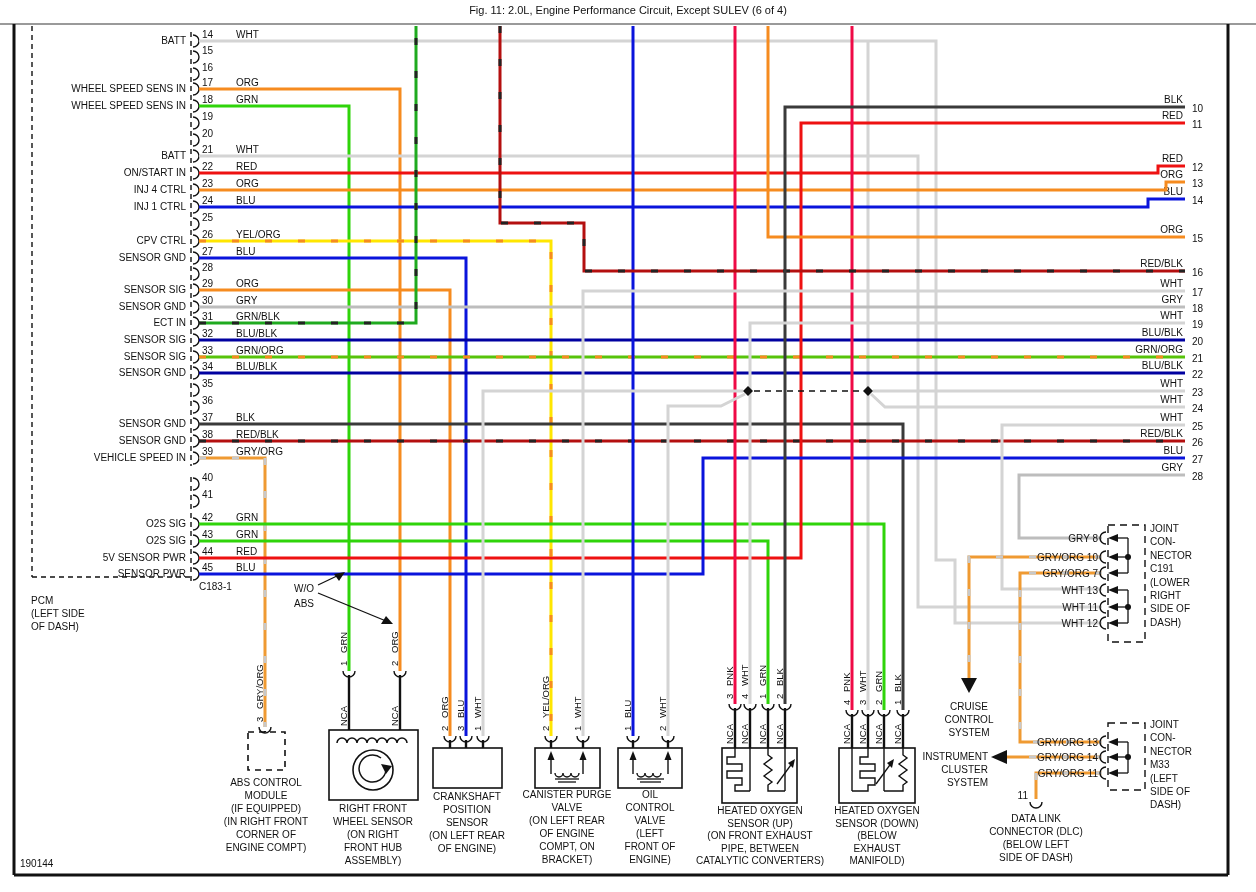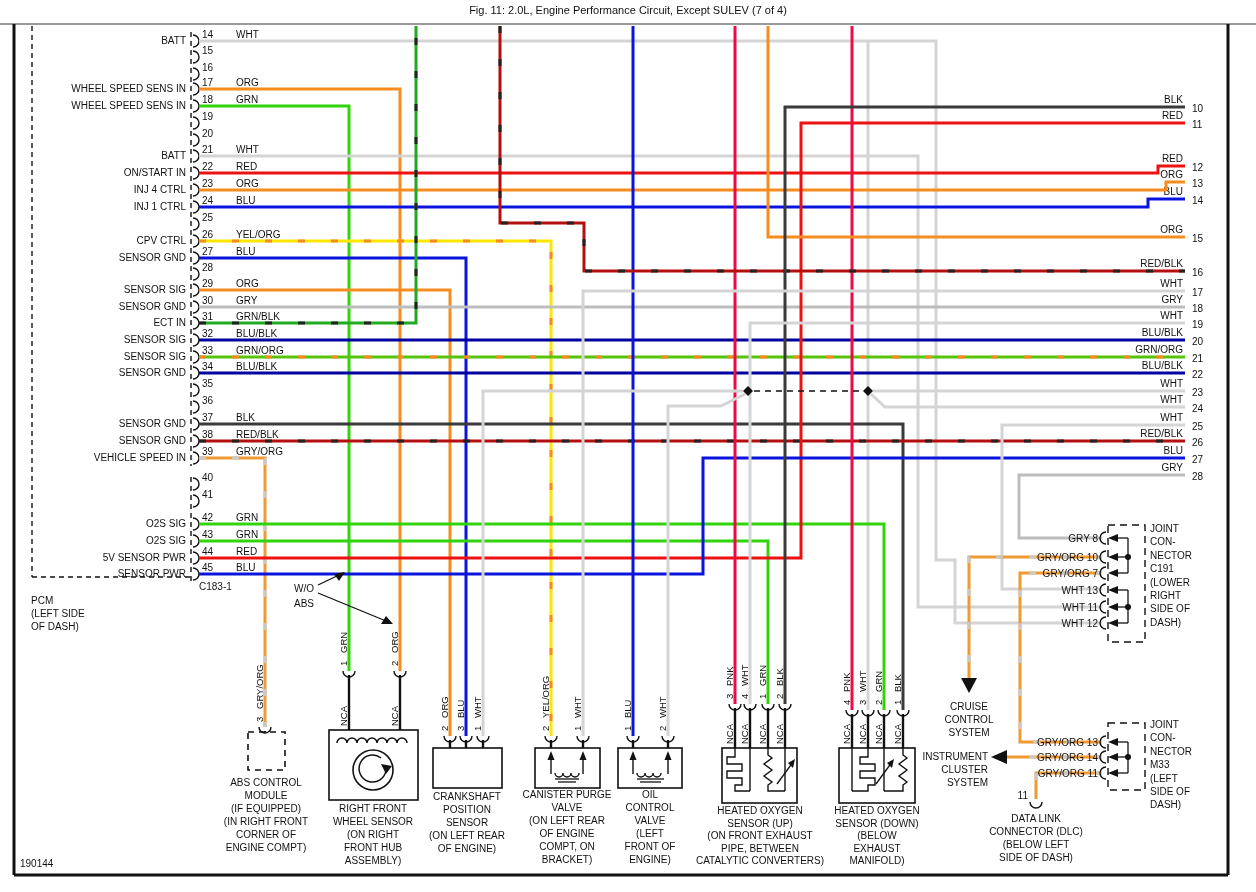--- a/index.html
+++ b/index.html
@@ -8,21 +8,21 @@
          outline:1px solid #b0b0b0;}
   #titlebar{position:absolute;left:0;top:0;width:1256px;height:22px;
             text-align:center;font-size:11px;color:#111;line-height:20px;}
   #diagram{position:absolute;left:0;top:0;}
   text{font-family:"Liberation Sans",sans-serif;}
 </style>
 </head>
 <body>
 
 <div id="stage">
-  <div id="titlebar">Fig. 11: 2.0L, Engine Performance Circuit, Except SULEV (7 of 4)</div>
+  <div id="titlebar">Fig. 11: 2.0L, Engine Performance Circuit, Except SULEV (6 of 4)</div>
   <svg id="diagram" width="1256" height="892" viewBox="0 0 1256 892">
       <polyline points="0,24 1256,24" fill="none" stroke="#9a9a9a" stroke-width="2"></polyline>
       <polyline points="14,24 14,875" fill="none" stroke="#111" stroke-width="3"></polyline>
       <polyline points="1228,24 1228,875" fill="none" stroke="#111" stroke-width="3"></polyline>
       <polyline points="14,875 1228,875" fill="none" stroke="#111" stroke-width="3"></polyline>
       <text x="20" y="867" font-size="10" fill="#111" text-anchor="start">190144</text>
       <polyline points="32,26 32,577" fill="none" stroke="#111" stroke-width="1.4" stroke-dasharray="5 4"></polyline>
       <polyline points="32,577 191,577" fill="none" stroke="#111" stroke-width="1.4" stroke-dasharray="5 4"></polyline>
       <polyline points="191,32 191,466" fill="none" stroke="#111" stroke-width="1.4" stroke-dasharray="5 4"></polyline>
       <polyline points="191,477 191,583" fill="none" stroke="#111" stroke-width="1.4" stroke-dasharray="5 4"></polyline>

